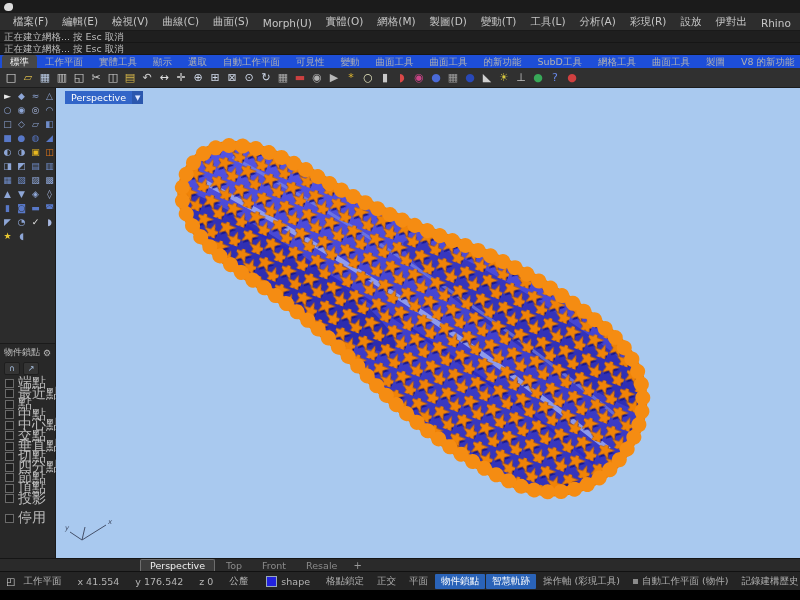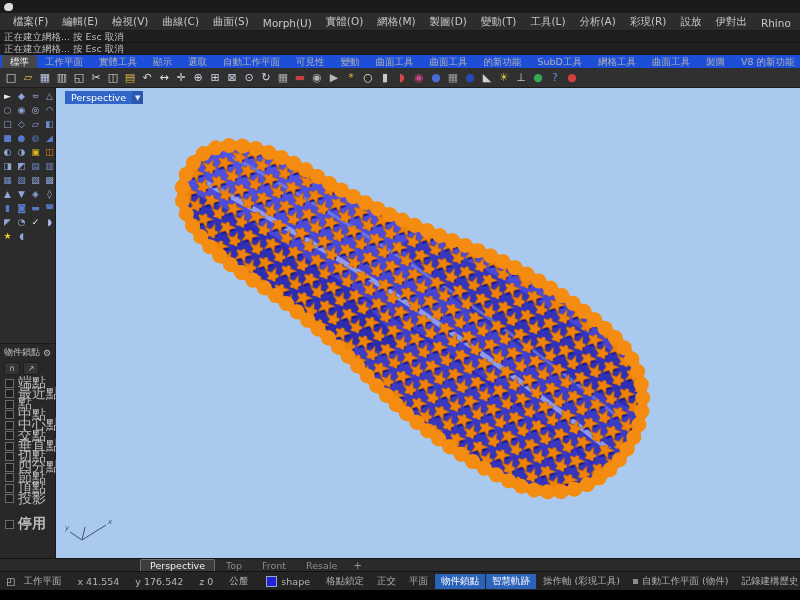--- a/index.html
+++ b/index.html
@@ -31,21 +31,21 @@
   
   #osnap{margin-top:auto;background:#282828;border-top:1px solid #1a1a1a;padding:2px 2px 6px 2px;height:206px;flex:0 0 auto;}
   #osnap-header{display:flex;align-items:center;justify-content:space-between;padding:0 2px 2px 2px;}
   #osnap-title{font-size:9px;color:#c0c0c0;}
   #osnap-gear{font-size:9px;color:#b8b8b8;}
   #osnap-tools{display:flex;gap:3px;padding:1px 2px 3px 2px;}
   .os-tool{width:14px;height:11px;line-height:11px;text-align:center;font-size:8px;color:#a8c0e0;background:#343434;border:1px solid #1e1e1e;border-radius:2px;}
   .os-row{display:flex;align-items:center;gap:4px;height:10.5px;padding-left:3px;}
   .os-cb{width:7px;height:7px;background:#1f1f1f;border:1px solid #6a6a6a;flex:0 0 auto;}
   .os-label{font-size:14px;color:#bdbdbd;white-space:nowrap;}
-  #os-disable-row{margin-top:15px;font-weight:bold;}
+  #os-disable-row{margin-top:9px;}
   
   #viewport{flex:1 1 auto;position:relative;background:var(--viewport-bg,#a9c9ef);min-width:0;overflow:hidden;}
   #vp-label{position:absolute;top:3px;left:9px;display:flex;z-index:5;}
   #vp-label-text{background:var(--label-chip,#3265c8);color:#fff;font-size:9.5px;padding:1px 6px;}
   #vp-label-arrow{background:#2b57ae;color:#dfe8ff;font-size:7px;padding:1px 3px;display:flex;align-items:center;}
   #vp-svg{position:absolute;left:0;top:0;}
   #axis-widget{position:absolute;left:8px;bottom:6px;}
   
   #vptabs{height:12px;background:#2a2a2a;display:flex;align-items:center;padding-left:140px;gap:2px;flex:0 0 auto;border-top:1px solid #151515;}
   .vp-tab{font-size:9.5px;color:#8b8b8b;padding:0 9px;height:11px;line-height:11px;}

